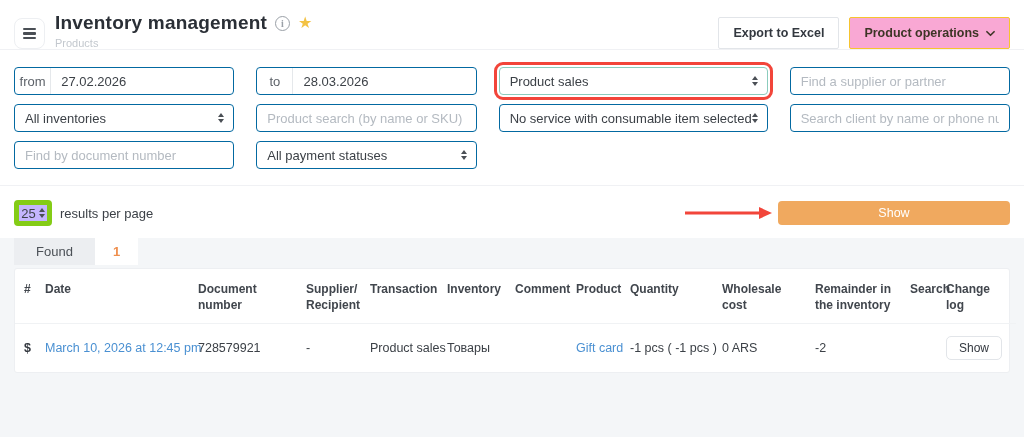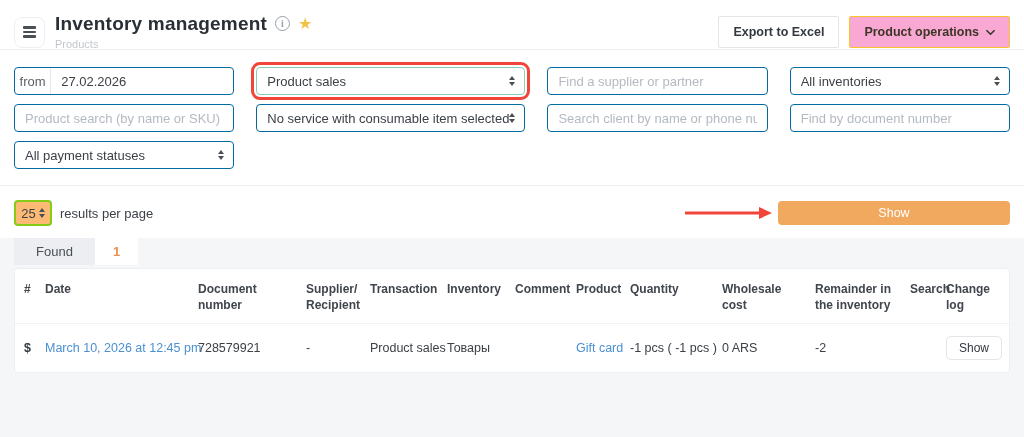--- a/index.html
+++ b/index.html
@@ -2,21 +2,21 @@
 <html><head>
 <meta charset="utf-8">
 <style>
   * { margin:0; padding:0; box-sizing:border-box; }
   html,body { width:1024px; height:437px; overflow:hidden; }
   body { font-family:"Liberation Sans","DejaVu Sans",sans-serif; background:#fff; color:#3c4147; }
   .page { width:1024px; height:437px; position:relative; display:flex; flex-direction:column; }
 
   
   .top { background:#fff; padding:0 14px; }
-  .header-row { display:flex; align-items:center; padding-top:13px; height:49px; }
+  .header-row { display:flex; align-items:flex-end; padding-top:13px; height:49px; }
   .menu-btn { width:31px; height:31px; border:1px solid #edeff2; border-radius:8px; background:#fff;
               display:flex; flex-direction:column; align-items:center; justify-content:center; gap:2px; cursor:pointer; margin-top:2px; }
   .menu-btn .bar { width:13px; height:2.5px; background:#4a4f55; border-radius:1px; }
   .title-block { margin-left:10px; }
   .title-line { display:flex; align-items:center; gap:8px; }
   .page-title { font-size:19px; font-weight:700; color:#2a2f36; letter-spacing:.2px; }
   .info-icon { width:15px; height:15px; border:1.4px solid #9aa0a7; border-radius:50%; color:#9aa0a7;
                font-size:10px; font-weight:700; display:flex; align-items:center; justify-content:center; font-family:"Liberation Serif",serif; }
   .star-icon { color:#f3c244; font-size:16px; line-height:1; }
   .subtitle { font-size:11px; color:#c3c8ce; margin-top:3px; }
@@ -39,22 +39,22 @@
   .date-value { border:none; outline:none; padding:0 10px; font-size:13px; color:#3c4147; width:100%; background:transparent; }
   .selectbox { justify-content:space-between; padding:0 9px 0 10px; cursor:pointer; color:#3c4147; }
   .selectbox .sel-text { white-space:nowrap; overflow:hidden; }
   .updown { display:flex; flex-direction:column; align-items:center; }
   .updown::before { content:""; border:3.5px solid transparent; border-bottom:4.5px solid #4a4f55; margin-bottom:1.5px; }
   .updown::after  { content:""; border:3.5px solid transparent; border-top:4.5px solid #4a4f55; }
   .sel-highlight { border:1px solid #8bccbd; outline:3px solid #f2453a; outline-offset:2px; }
 
   
   .perpage-row { display:flex; align-items:center; padding:14px 0 12px; }
-  .mini-select { width:38px; height:26px; border:2px solid #84cc16; border-radius:4px; display:flex; align-items:center;
-                 justify-content:center; gap:3px; font-size:13px; cursor:pointer; background:#fdba74; }
+  .mini-select { width:38px; height:26px; border:5px solid #84cc16; border-radius:4px; display:flex; align-items:center;
+                 justify-content:center; gap:3px; font-size:13px; cursor:pointer; background:#c4b5fd; }
   .perpage-label { font-size:13px; color:#3c4147; margin-left:8px; }
   .show-wrap { margin-left:auto; display:flex; align-items:center; gap:6px; }
   .btn-show { width:232px; height:24px; background:#f0a95f; border:none; border-radius:4px; color:#fff;
               font-size:12.5px; text-align:center; }
 
   
   .band { background:#f4f6f8; flex:1; padding:0 14px; }
   .tabs { display:flex; }
   .tab { height:27px; display:flex; align-items:center; justify-content:center; font-size:13px; cursor:pointer; }
   .tab-found { background:#eceef1; color:#4b5056; padding:0 22px; }
@@ -112,20 +112,24 @@
       </div>
     </div>
 
     <div class="divider"></div>
 
     <div class="filters">
 
       <div class="field date-group">
         <span class="date-label">from</span>
         <input class="date-value" value="27.02.2026" style="">
+      </div>
+      <div class="field date-group">
+        <span class="date-label">to</span>
+        <input class="date-value" value="28.03.2026" style="">
       </div>
       <div class="field selectbox sel-highlight">
         <span class="sel-text">Product sales</span>
         <span class="updown"></span>
       </div>
       <input class="field" placeholder="Find a supplier or partner" style="">
 
       <div class="field selectbox">
         <span class="sel-text">All inventories</span>
         <span class="updown"></span>

